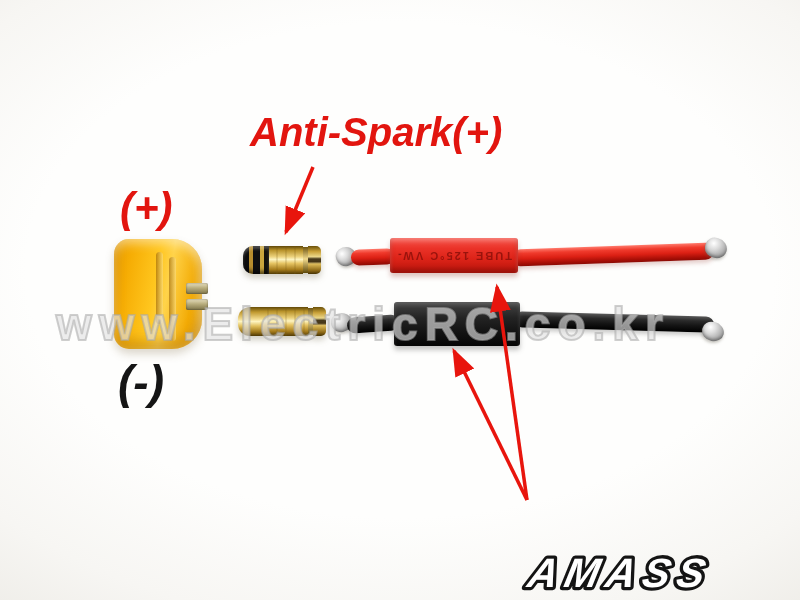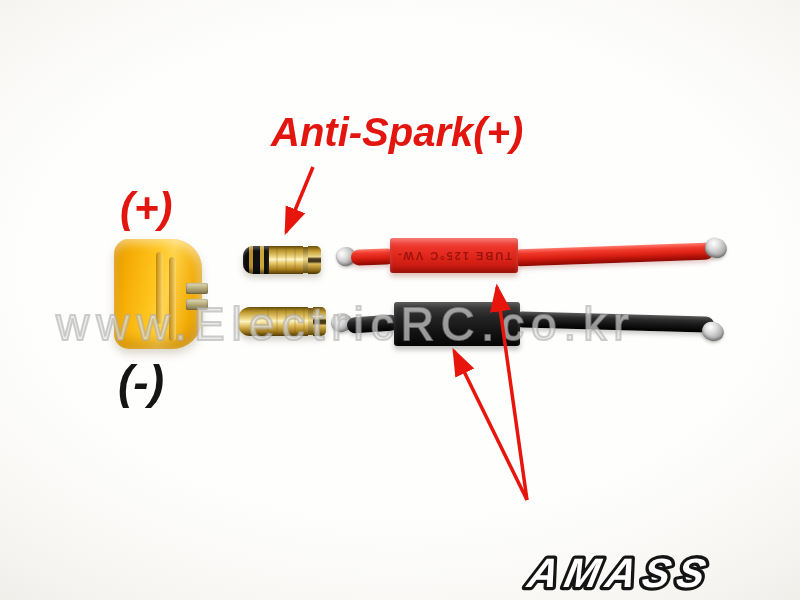--- a/index.html
+++ b/index.html
@@ -4,21 +4,21 @@
 <style>
   html,body{margin:0;padding:0;}
   .stage{
     position:relative;width:800px;height:600px;overflow:hidden;
     font-family:"Liberation Sans",sans-serif;
     background:radial-gradient(ellipse 85% 75% at 50% 45%, #fefefd 55%, #f7f6f3 80%, #edebe6 100%);
   }
   
   .watermark{
     position:absolute;left:56px;top:297px;z-index:6;white-space:nowrap;
-    font-size:46px;font-weight:normal;letter-spacing:7px;
+    font-size:46px;font-weight:bold;letter-spacing:7px;
     color:rgba(255,255,255,0.45);
     -webkit-text-stroke:2px rgba(170,170,170,0.55);
     text-shadow:0 0 1px rgba(160,160,160,0.35);
   }
   
   .xt90{
     position:absolute;left:114px;top:239px;width:88px;height:110px;z-index:3;
     border-radius:15px 30px 30px 15px;
     background:linear-gradient(100deg,#e79c02 0%,#f6ad04 18%,#ffc61e 45%,#ffd34a 58%,#f3ab05 82%,#de9602 100%);
     box-shadow:inset 0 6px 10px rgba(255,255,255,0.35),
@@ -69,21 +69,21 @@
   .tube.red{left:390px;top:238px;width:128px;height:35px;
     background:linear-gradient(180deg,#f6564c 0%,#ea3228 30%,#dc2318 60%,#bb150c 100%);
     box-shadow:inset 0 3px 4px rgba(255,255,255,0.25),inset 0 -4px 5px rgba(90,5,0,0.35),0 4px 5px rgba(150,60,50,0.3);}
   .tube.black{left:394px;top:302px;width:126px;height:44px;
     background:linear-gradient(180deg,#454545 0%,#242424 35%,#121212 70%,#050505 100%);
     box-shadow:inset 0 3px 4px rgba(255,255,255,0.14),0 4px 5px rgba(90,90,90,0.35);}
   .tube-text{display:inline-block;transform:rotate(180deg);
     font-size:11px;font-weight:bold;letter-spacing:2px;color:rgba(150,18,12,0.95);white-space:nowrap;}
   
   .lbl{position:absolute;z-index:10;font-weight:bold;white-space:nowrap;}
-  .lbl.anti{left:250px;top:110px;font-size:40px;font-style:italic;color:#e2150f;margin-left:21px;}
+  .lbl.anti{left:250px;top:110px;font-size:40px;font-style:italic;color:#e2150f;}
   .lbl.plus{left:120px;top:184px;font-size:42px;font-style:italic;color:#e2150f;}
   .lbl.minus{left:118px;top:355px;font-size:46px;font-style:italic;color:#151515;}
   .lbl.shrink{left:338px;top:507px;font-size:41px;font-style:italic;color:#151515;letter-spacing:1px;}
   .arrows{position:absolute;left:0;top:0;z-index:9;pointer-events:none;}
   .brand{position:absolute;left:492px;top:549px;z-index:10;}
 </style>
 </head>
 <body>
 
 <div class="stage">

